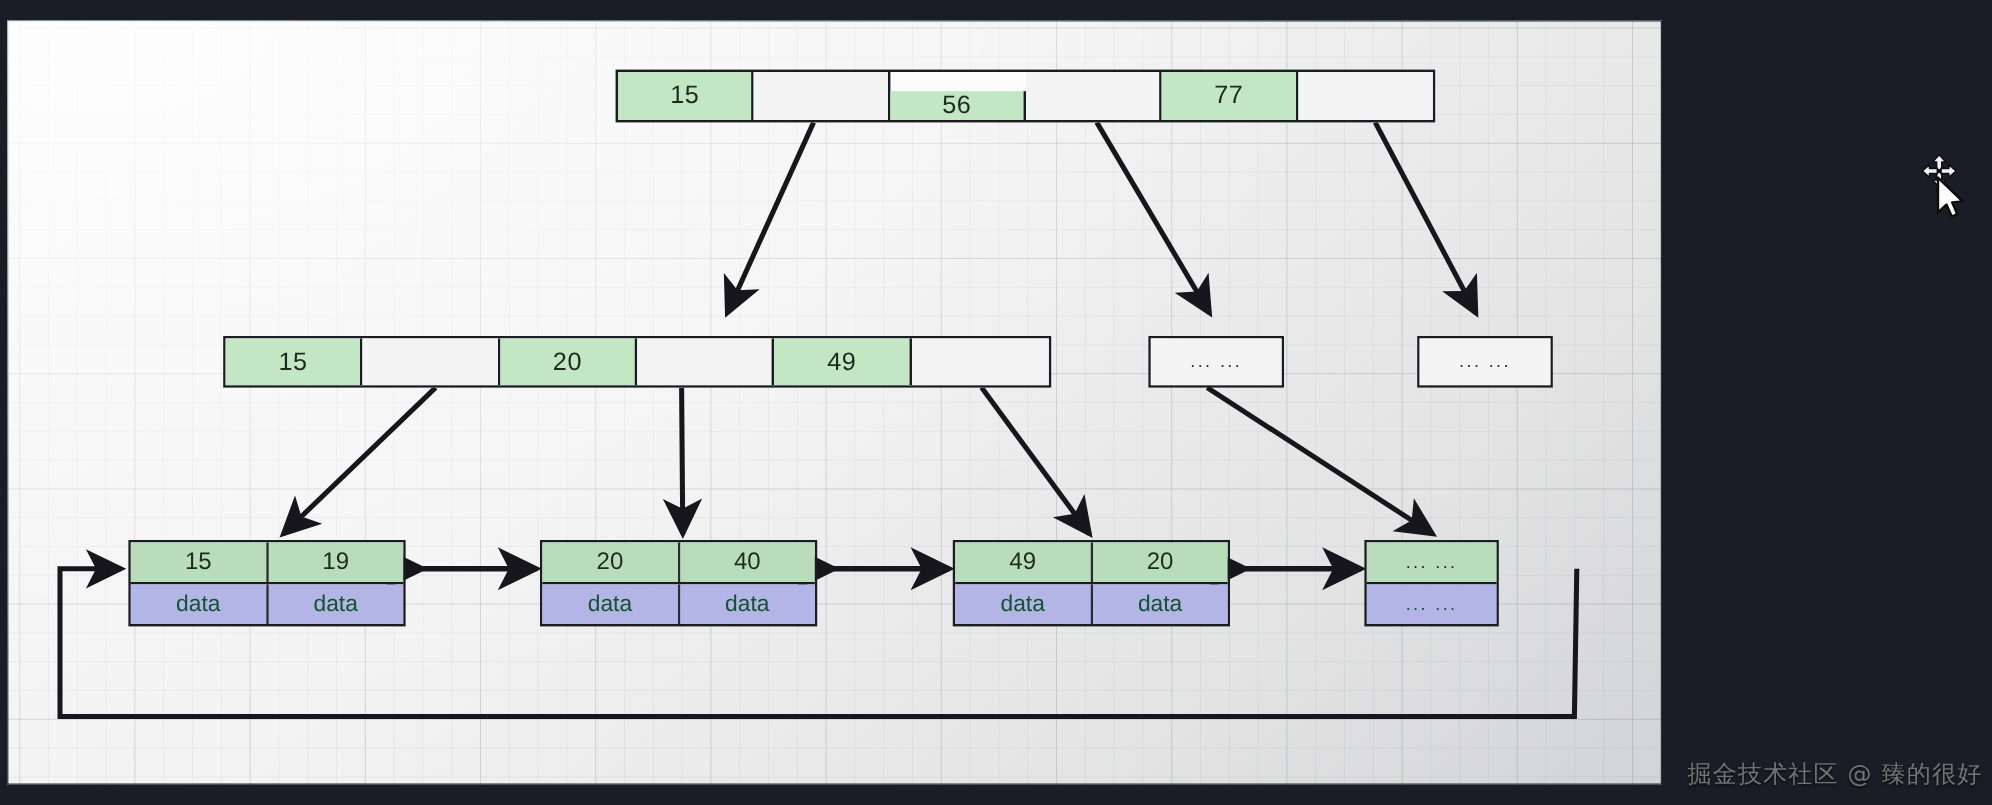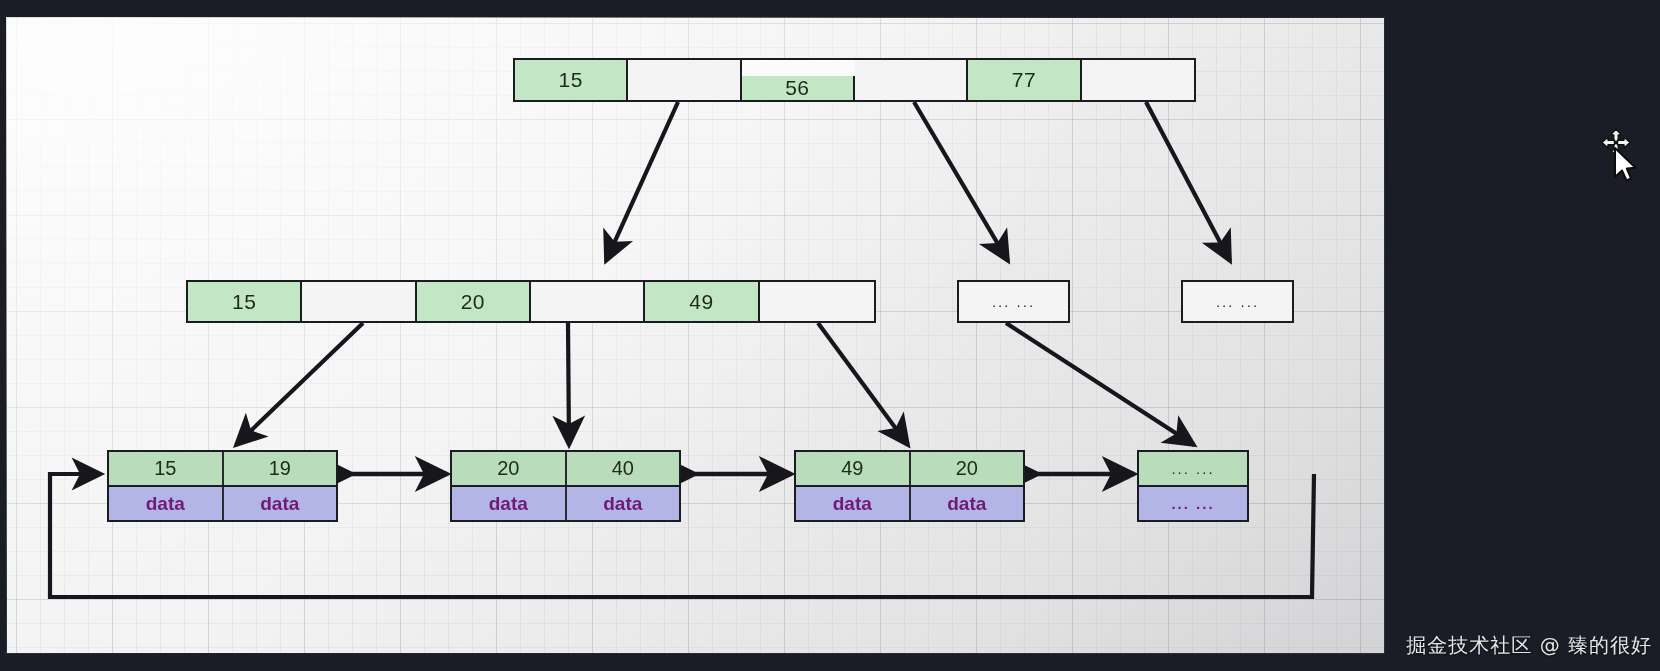--- a/index.html
+++ b/index.html
@@ -96,39 +96,39 @@
     flex: 1 1 0;
     box-sizing: border-box;
     display: flex;
     align-items: center;
     justify-content: center;
     border-right: 2px solid #2a2a32;
     font-size: 20px;
   }
   .leaf-cell:last-child { border-right: none; }
   .keys .leaf-cell { background: #b9ddba; color: #1d2a1d; }
-  .vals .leaf-cell { background: #b3b5e6; color: #701a75; font-size: 19px; font-weight: bold; }
+  .vals .leaf-cell { background: #b3b5e6; color: #14532d; font-size: 19px; }
   .leaf-cell.dots { font-size: 15px; letter-spacing: 2px; }
 
   
   #cursor {
     position: absolute;
     left: 1596px;
     top: 126px;
     width: 56px;
     height: 60px;
     z-index: 20;
   }
 
   #watermark {
     position: absolute;
     right: 8px;
     bottom: 12px;
     font-size: 20px;
-    color: #e5e5e5;
+    color: #737373;
     letter-spacing: 1px;
     z-index: 25;
     font-family: "DejaVu Sans", sans-serif;
     text-shadow: 0 1px 2px rgba(0,0,0,.6);
     white-space: nowrap;
   }
 </style>
 </head>
 <body>
 

